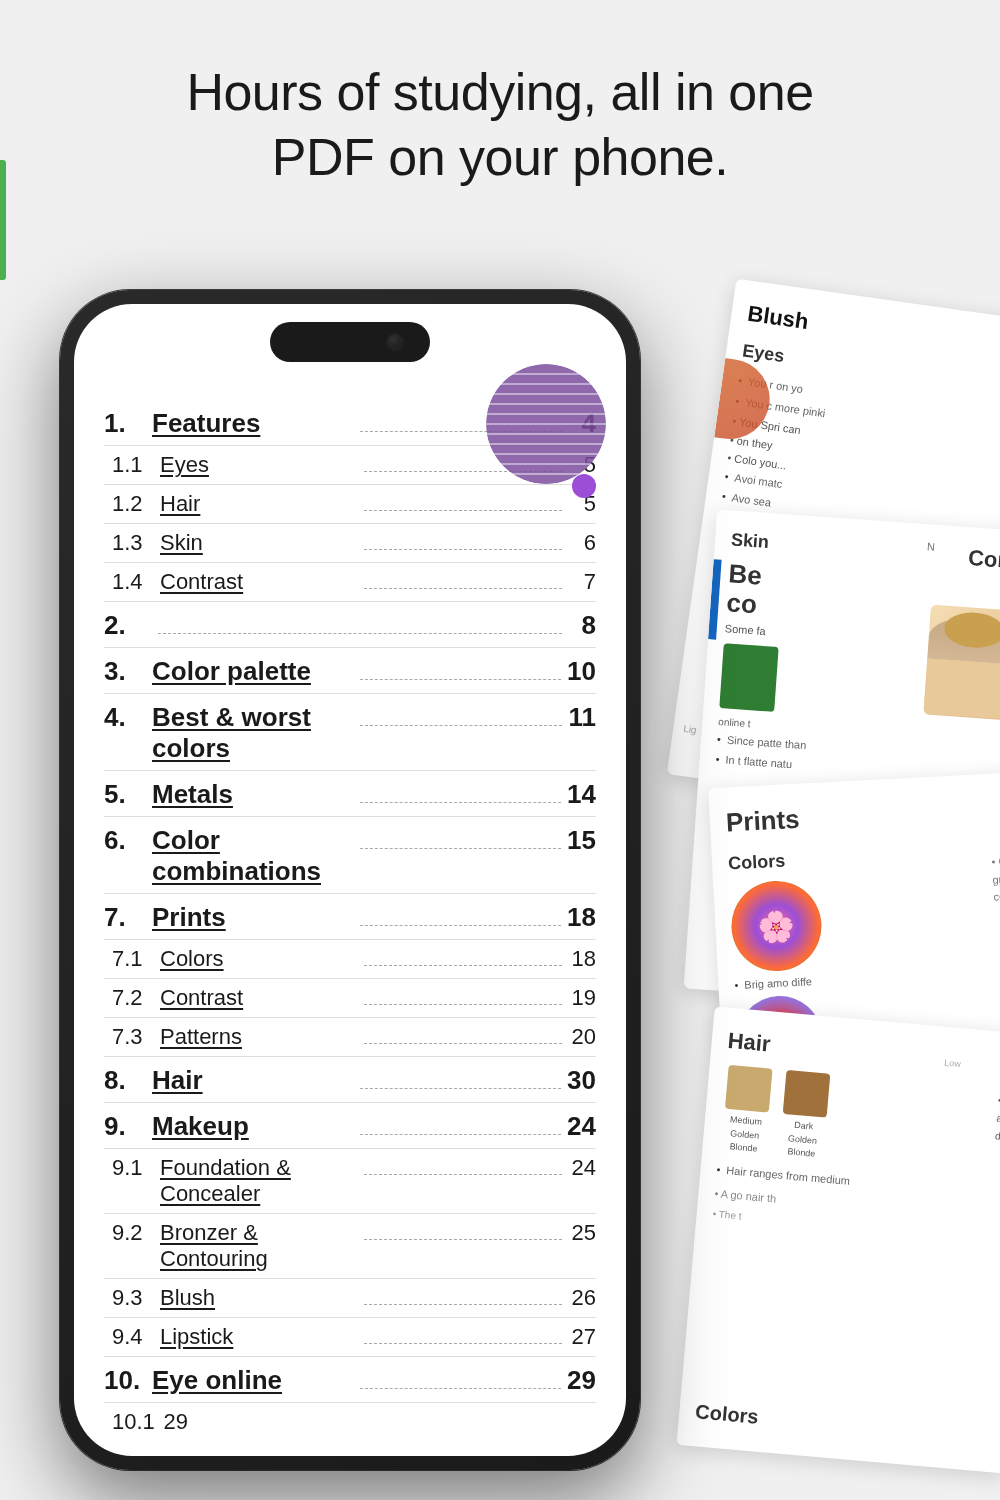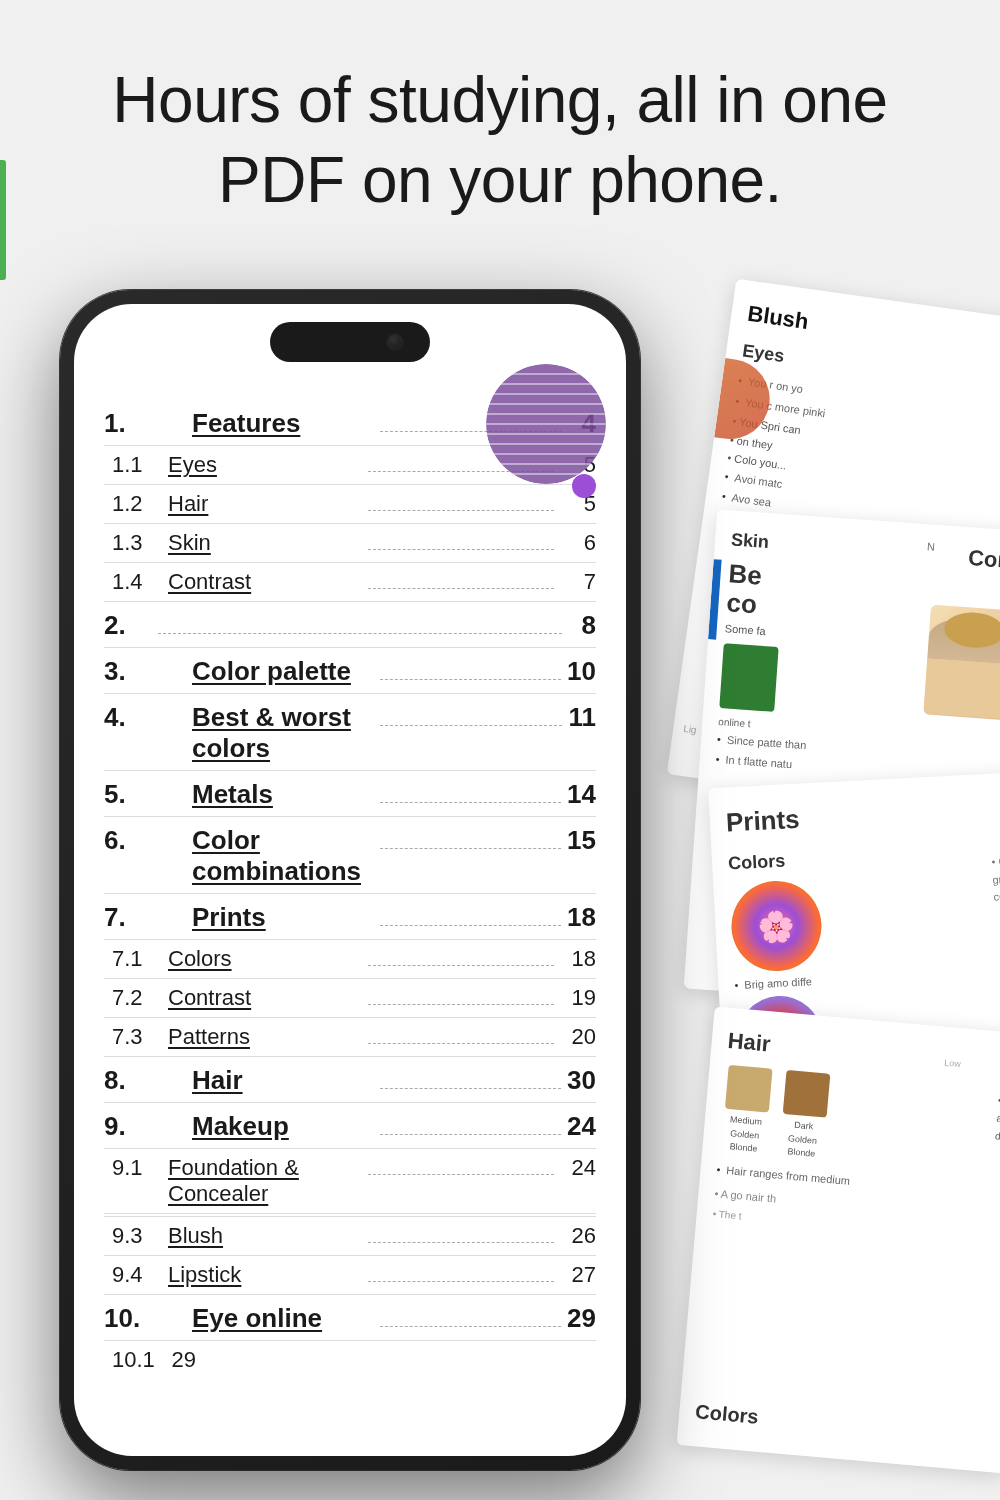--- a/index.html
+++ b/index.html
@@ -10,21 +10,21 @@
       background: #f0f0f0;
       font-family: -apple-system, 'Helvetica Neue', Arial, sans-serif;
       overflow: hidden;
       position: relative;
     }
 
     
     .header {
       text-align: center;
       padding: 60px 100px 40px;
-      font-size: 64px;
+      font-size: 52px;
       font-weight: 400;
       color: #1a1a1a;
       line-height: 1.25;
       letter-spacing: -0.5px;
     }
 
     
     .green-bar {
       position: absolute;
       left: 0;
@@ -145,38 +145,36 @@
     .toc-item.main {
       font-weight: 700;
       font-size: 26px;
       margin-top: 4px;
     }
 
     .toc-item.sub {
       font-weight: 400;
       font-size: 22px;
       padding-left: 8px;
-      gap: 8px;
     }
 
     .toc-num {
       min-width: 48px;
       font-weight: inherit;
       color: inherit;
     }
 
     .toc-label {
       flex: 1;
       text-decoration: underline;
       text-underline-offset: 3px;
     }
 
     .toc-item.main .toc-label {
       text-decoration: underline;
-      margin-left: 40px;
     }
 
     .toc-dots {
       flex: 1;
       border-bottom: 1px dashed #aaa;
       margin: 0 6px 4px 6px;
       min-width: 20px;
     }
 
     .toc-page {
@@ -548,20 +546,26 @@
               <span class="toc-page">24</span>
             </div>
             <hr class="phone-divider">
             <div class="toc-item sub">
               <span class="toc-num">9.1</span>
               <span class="toc-label">Foundation &amp; Concealer</span>
               <span class="toc-dots"></span>
               <span class="toc-page">24</span>
             </div>
             <hr class="phone-divider">
+            <div class="toc-item sub">
+              <span class="toc-num">9.2</span>
+              <span class="toc-label">Bronzer &amp; Contouring</span>
+              <span class="toc-dots"></span>
+              <span class="toc-page">25</span>
+            </div>
             <hr class="phone-divider">
             <div class="toc-item sub">
               <span class="toc-num">9.3</span>
               <span class="toc-label">Blush</span>
               <span class="toc-dots"></span>
               <span class="toc-page">26</span>
             </div>
             <hr class="phone-divider">
             <div class="toc-item sub">
               <span class="toc-num">9.4</span>

